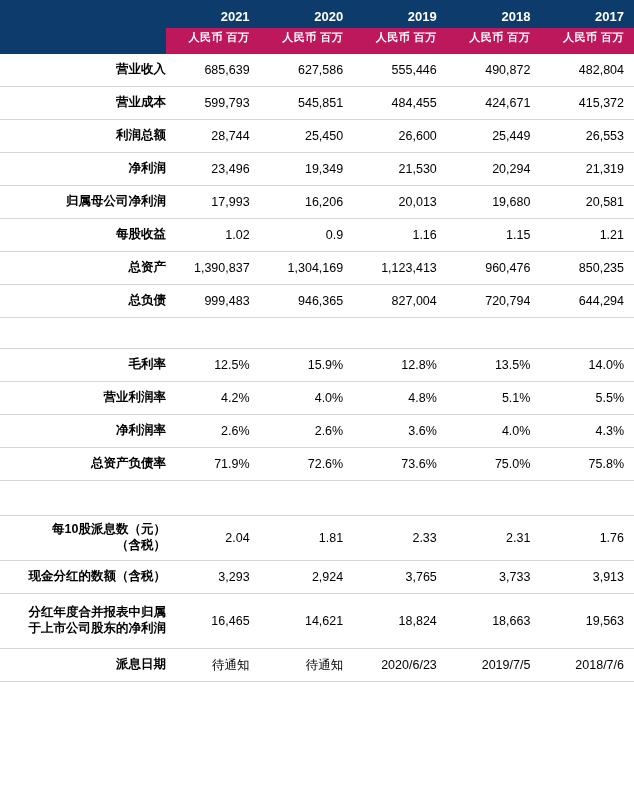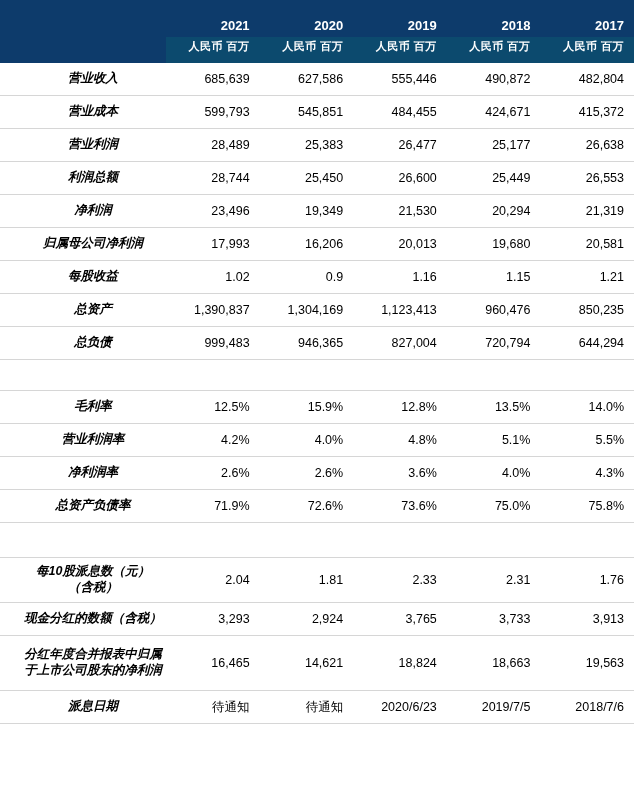--- a/index.html
+++ b/index.html
@@ -33,51 +33,50 @@
     vertical-align: middle;
   }
 
   
   tr.header-years td {
     background: #0d3b6b;
     color: #ffffff;
     font-weight: bold;
     font-size: 13px;
     text-align: right;
-    padding: 18px 10px 4px 0;
+    padding: 9px 10px 4px 0;
   }
   tr.header-years td.label-cell {
     background: #0d3b6b;
   }
   tr.header-units td {
-    background: #0c4a6e;
+    background: #be185d;
     color: #ffffff;
     font-weight: bold;
     font-size: 11px;
     text-align: right;
     padding: 2px 10px 9px 0;
     letter-spacing: 0.5px;
   }
   tr.header-units td.label-cell {
     background: #0d3b6b;
   }
 
   
   tr.data td {
     border-bottom: 1px solid #d6d6d6;
     font-size: 12.5px;
     height: 32px;
   }
   tr.data td.label-cell {
-    text-align: center;
+    text-align: right;
     padding-left: 20px;
     font-weight: bold;
     color: #000;
     line-height: 1.25;
-    font-style: italic;
   }
   tr.data td.num-cell {
     text-align: right;
     padding-right: 10px;
     color: #000;
   }
   tr.spacer td {
     height: 30px;
     border-bottom: 1px solid #d6d6d6;
   }
@@ -132,28 +131,20 @@
           <td class="num-cell">490,872</td>
           <td class="num-cell">482,804</td>
         </tr>
         <tr class="data">
           <td class="label-cell">营业成本</td>
           <td class="num-cell">599,793</td>
           <td class="num-cell">545,851</td>
           <td class="num-cell">484,455</td>
           <td class="num-cell">424,671</td>
           <td class="num-cell">415,372</td>
-        </tr>
-        <tr class="data">
-          <td class="label-cell">营业利润</td>
-          <td class="num-cell">28,489</td>
-          <td class="num-cell">25,383</td>
-          <td class="num-cell">26,477</td>
-          <td class="num-cell">25,177</td>
-          <td class="num-cell">26,638</td>
         </tr>
         <tr class="data">
           <td class="label-cell">利润总额</td>
           <td class="num-cell">28,744</td>
           <td class="num-cell">25,450</td>
           <td class="num-cell">26,600</td>
           <td class="num-cell">25,449</td>
           <td class="num-cell">26,553</td>
         </tr>
         <tr class="data">

